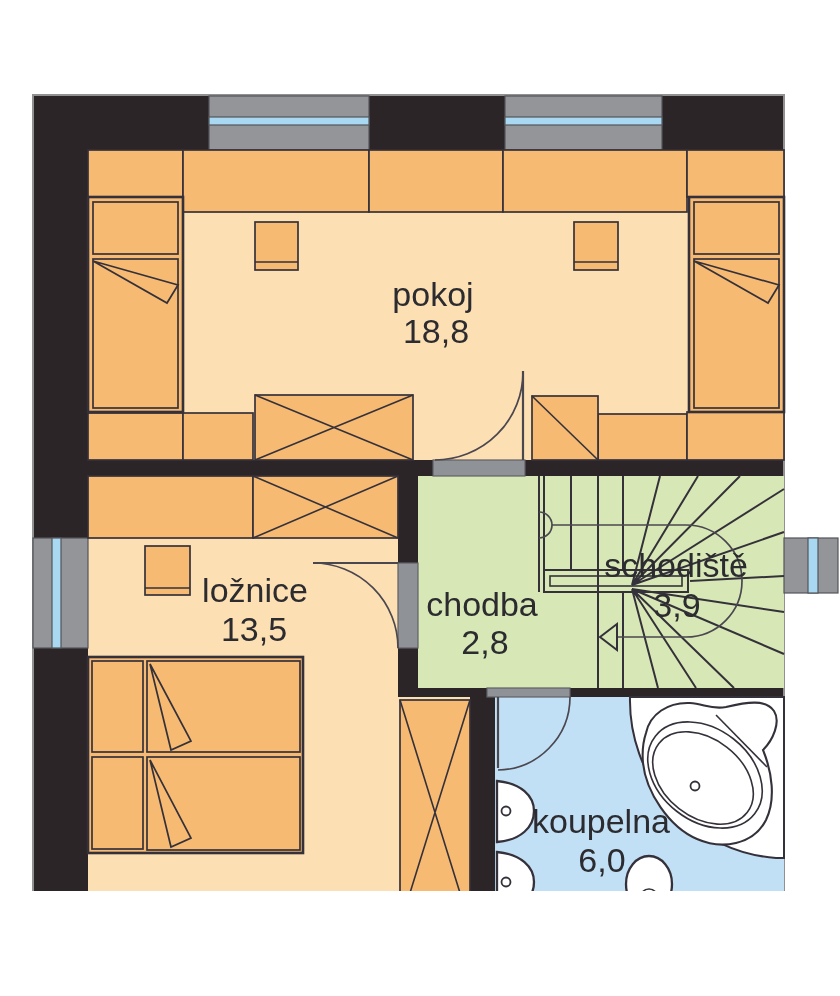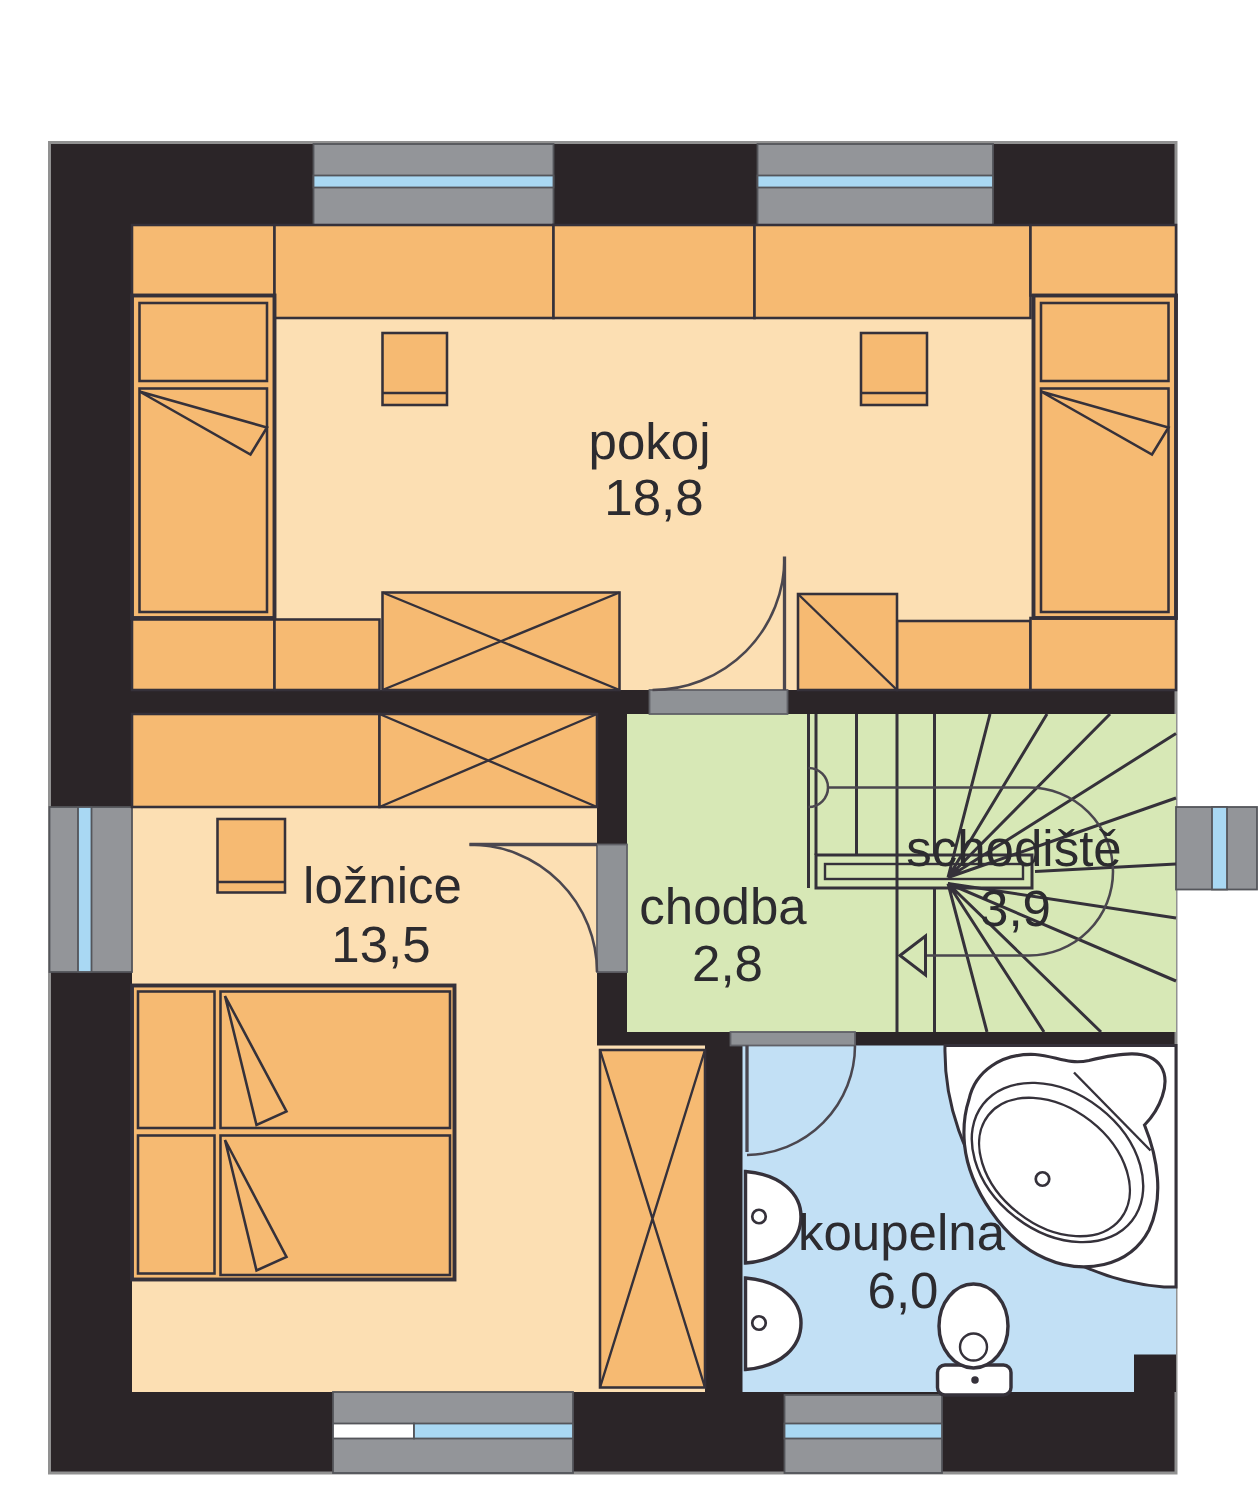--- a/index.html
+++ b/index.html
@@ -1,16 +1,16 @@
 <!DOCTYPE html>
 <html style="--wall: #2b2528; --floor-warm: #fcdfb3; --floor-green: #d7e8b6; --floor-blue: #c2e0f5; --furniture: #f6ba72; --window-frame: #939599; --window-glass: #a9d8f3; --threshold: #8f9296; --fixture: #ffffff; --line: #35313a; --text: #2c2b2f; --background: #ffffff;"><head>
 <meta charset="utf-8">
 <style>
   html,body{margin:0;padding:0;background:#fff;}
-  #stage{position:relative;width:840px;height:996px;background:var(--background,#fff);overflow:hidden;}
+  #stage{position:relative;width:840px;height:891px;background:var(--background,#fff);overflow:hidden;}
   svg{position:absolute;left:0;top:0;}
   .wall{fill:var(--wall);}
   .outline{fill:none;stroke:#919191;stroke-width:2;}
   .fw{fill:var(--floor-warm);}
   .fg{fill:var(--floor-green);}
   .fb{fill:var(--floor-blue);}
   .furn{fill:var(--furniture);stroke:var(--line);stroke-width:1.7;}
   .frame{stroke-width:2.6;}
   .wg{fill:var(--window-frame);stroke:#54555a;stroke-width:1.2;}
   .gl{fill:var(--window-glass);stroke:#54555a;stroke-width:1.2;}

